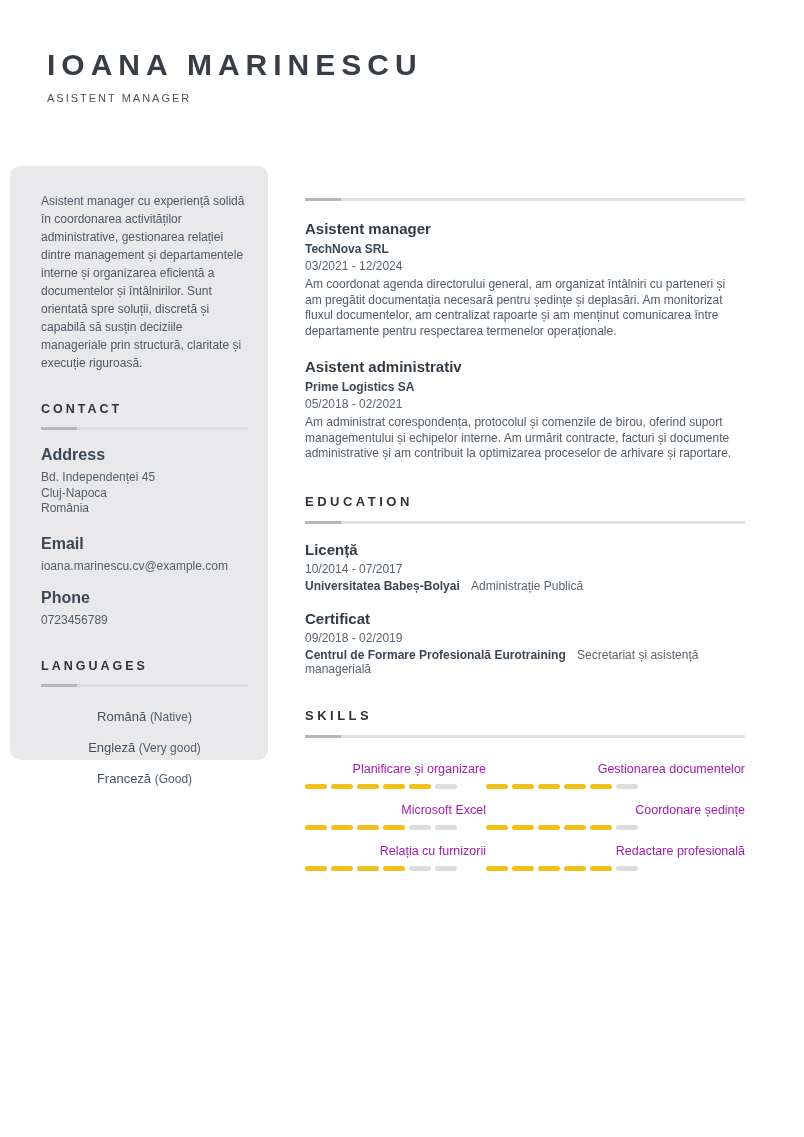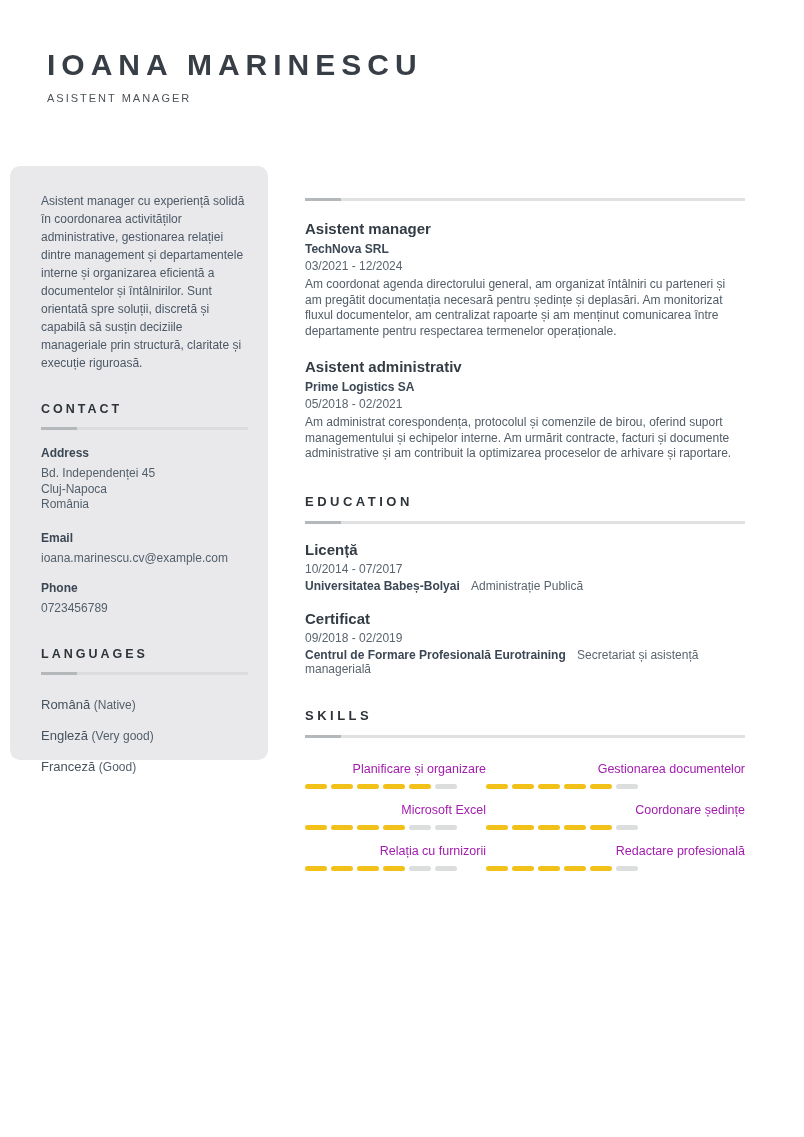--- a/index.html
+++ b/index.html
@@ -35,26 +35,26 @@
     margin-top:30px; font-size:12.5px; font-weight:700;
     letter-spacing:3px; color:#2e343a;
   }
   .divider { position:relative; height:3px; background:#e0e1e2; margin-top:11px; }
   .sidebar .divider { background:#dcdcde; }
   .divider::before {
     content:""; position:absolute; left:0; top:0; width:36px; height:3px; background:#b5b8bb;
   }
   .contact-group { margin-top:15px; }
   .contact-group.first { margin-top:16px; }
-  .contact-label { font-size:12px; font-weight:700; color:#3b4754; margin-bottom:6px; }
+  .contact-label { font-size:16px; font-weight:700; color:#3b4754; margin-bottom:6px; }
   .contact-line { font-size:12px; line-height:15.5px; color:#525f6b; }
   .gap-lg { margin-top:18px; }
 
   .lang-list { margin-top:22px; }
-  .lang-row { margin-top:16px; font-size:13px; color:#46525e; }
+  .lang-row { margin-top:16px; font-size:13px; color:#46525e;text-align:center; }
   .lang-name { font-size:13px; color:#46525e; }
   .lang-level { font-size:12px; color:#525f6b; }
 
   
   .main { position:absolute; left:305px; top:186px; width:440px; }
   .main-h2 {
     font-size:13px; font-weight:700; letter-spacing:3.5px; color:#2e343a;
   }
   .main .divider { margin-top:12px; }
 

